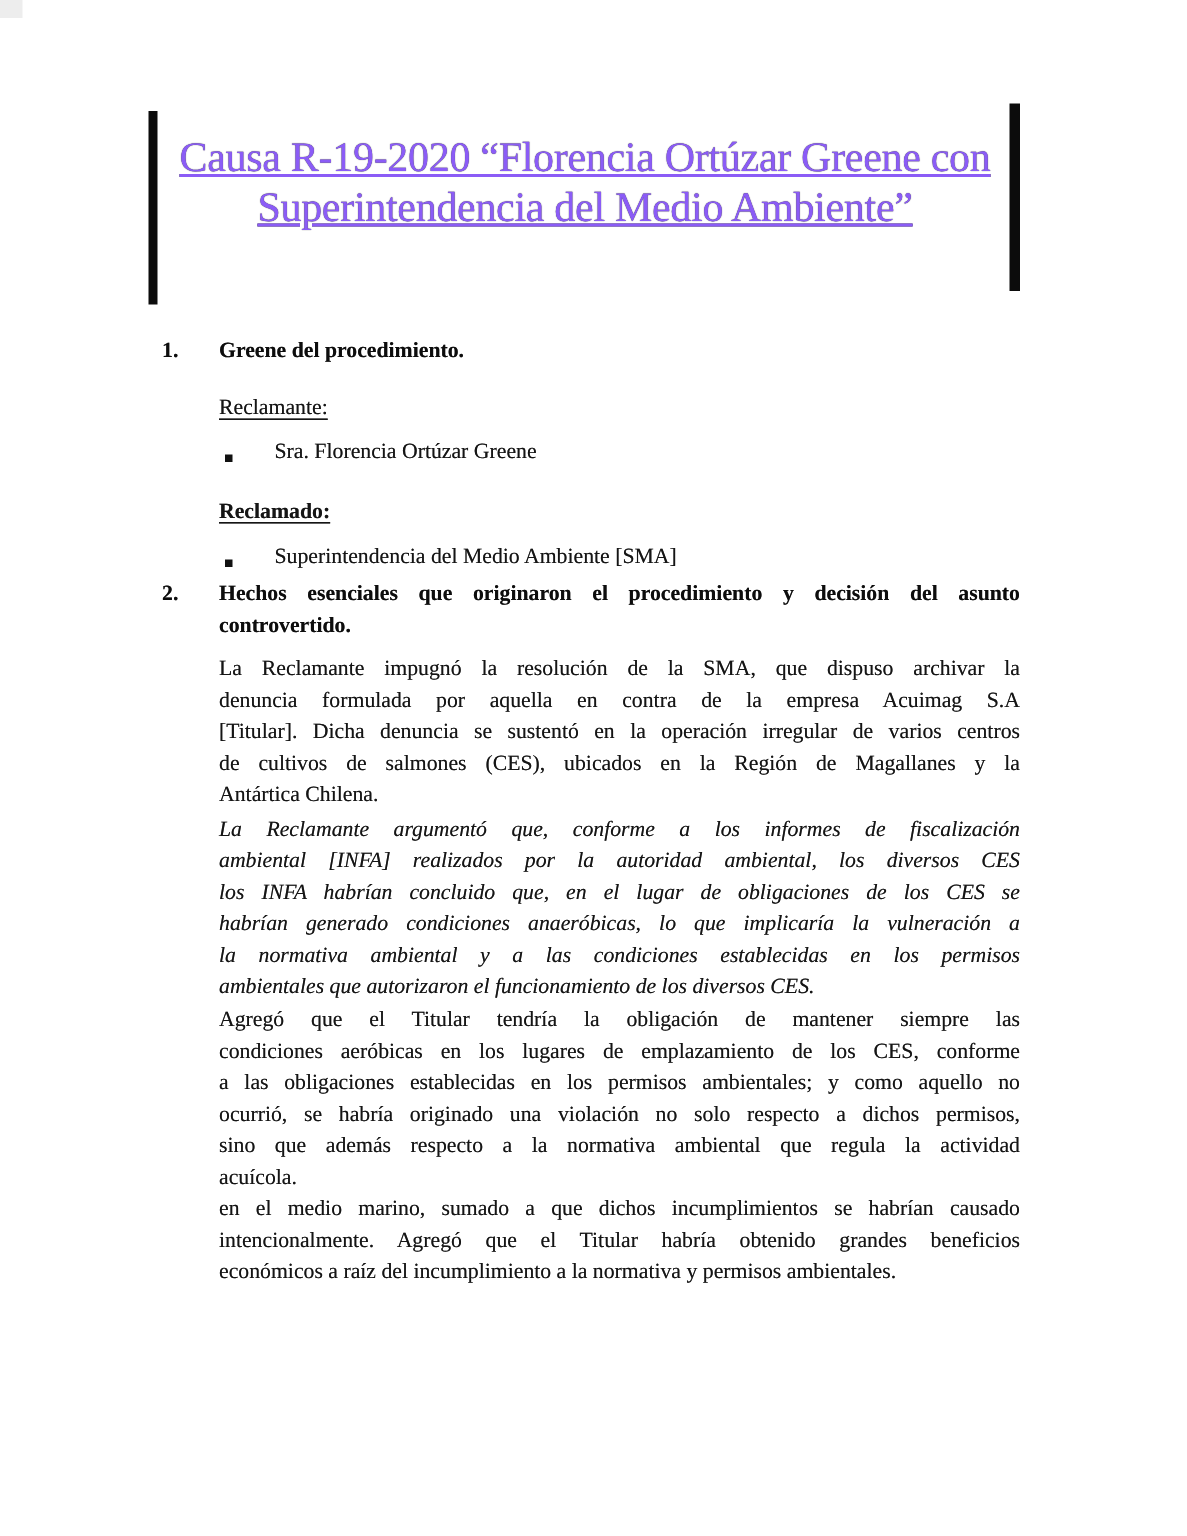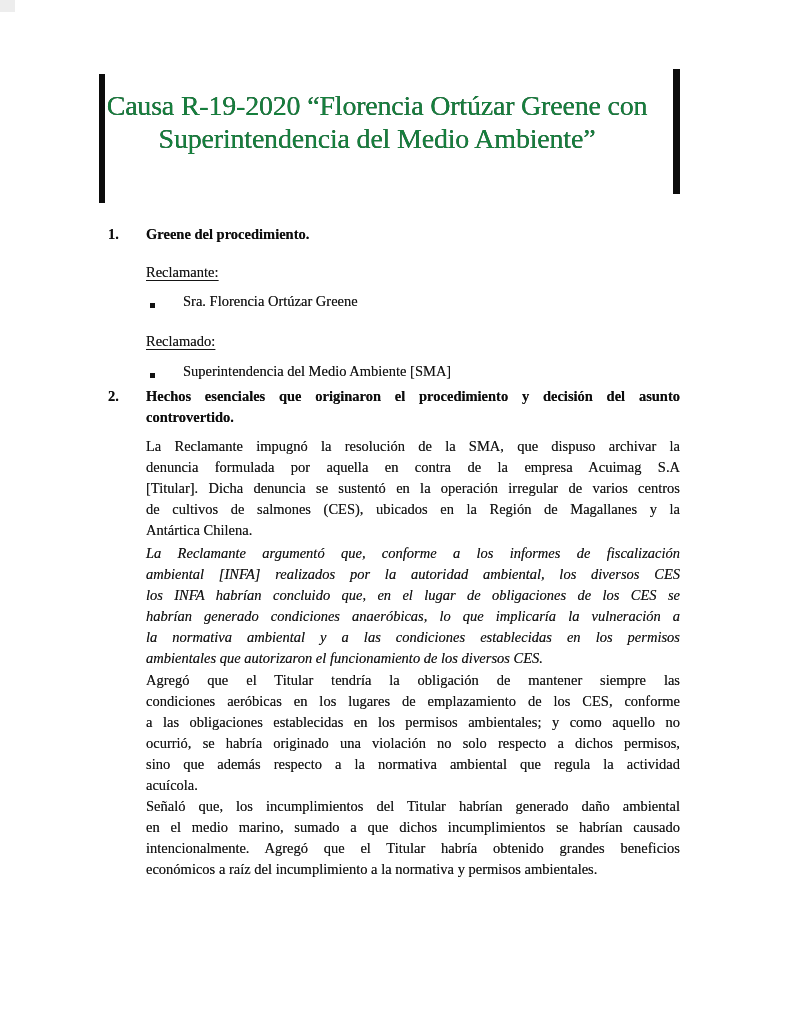--- a/index.html
+++ b/index.html
@@ -26,28 +26,29 @@
   
   .bar {
     position: absolute;
     background: #0c0c0c;
   }
   .bar-left  { left: 99px;  top: 74px; width: 6px; height: 129px; }
   .bar-right { left: 673px; top: 69px; width: 7px; height: 125px; }
 
   .title-block {
     position: absolute;
-    left: 87px; top: 89px;
+    left: 100px; top: 89px;
     width: 580px;
     text-align: center;
     font-size: 28px;
     line-height: 33px;
-    color: #15803d;
+    color: #8b5cf6;
     text-shadow: 0 0 0.6px rgba(0,0,0,0.85);
     letter-spacing: -0.2px;
+    text-decoration: underline;
   }
 
   .content {
     position: absolute;
     left: 108px; top: 224px;
     width: 572px;
     font-size: 14.5px;
     line-height: 21px;
     text-shadow: 0 0 0.35px rgba(0,0,0,0.6);
   }
@@ -84,21 +85,21 @@
   }
 
   .para { width: 534px; }
   
   .jline { text-align: justify; text-align-last: justify; }
   .lline { text-align: left; }
 
   .mb17 { margin-bottom: 17px; }
   .mb8  { margin-bottom: 8px; }
   .mb19 { margin-bottom: 19px; }
-  .mb9  { margin-bottom: 9px; }
+  .mb9  { margin-bottom: 9px; font-weight: bold; }
   .mb16 { margin-bottom: 4px; }
   .mb2  { margin-bottom: 2px; }
   .mb1  { margin-bottom: 1px; font-style: italic; }
   .mb0  { margin-bottom: 0; }
 </style>
 </head>
 <body>
 
 <div class="page">
 
@@ -165,20 +166,19 @@
       </div>
     <div class="indent para mb0">
         <div class="jline">Agregó que el Titular tendría la obligación de mantener siempre las</div>
         <div class="jline">condiciones aeróbicas en los lugares de emplazamiento de los CES, conforme</div>
         <div class="jline">a las obligaciones establecidas en los permisos ambientales; y como aquello no</div>
         <div class="jline">ocurrió, se habría originado una violación no solo respecto a dichos permisos,</div>
         <div class="jline">sino que además respecto a la normativa ambiental que regula la actividad</div>
         <div class="lline">acuícola.</div>
       </div>
     <div class="indent para mb0">
-        <div class="jline">Señaló que, los incumplimientos del Titular habrían generado daño ambiental</div>
         <div class="jline">en el medio marino, sumado a que dichos incumplimientos se habrían causado</div>
         <div class="jline">intencionalmente. Agregó que el Titular habría obtenido grandes beneficios</div>
         <div class="lline">económicos a raíz del incumplimiento a la normativa y permisos ambientales.</div>
       </div>
 
   </div>
 </div>
 
 </body></html>

